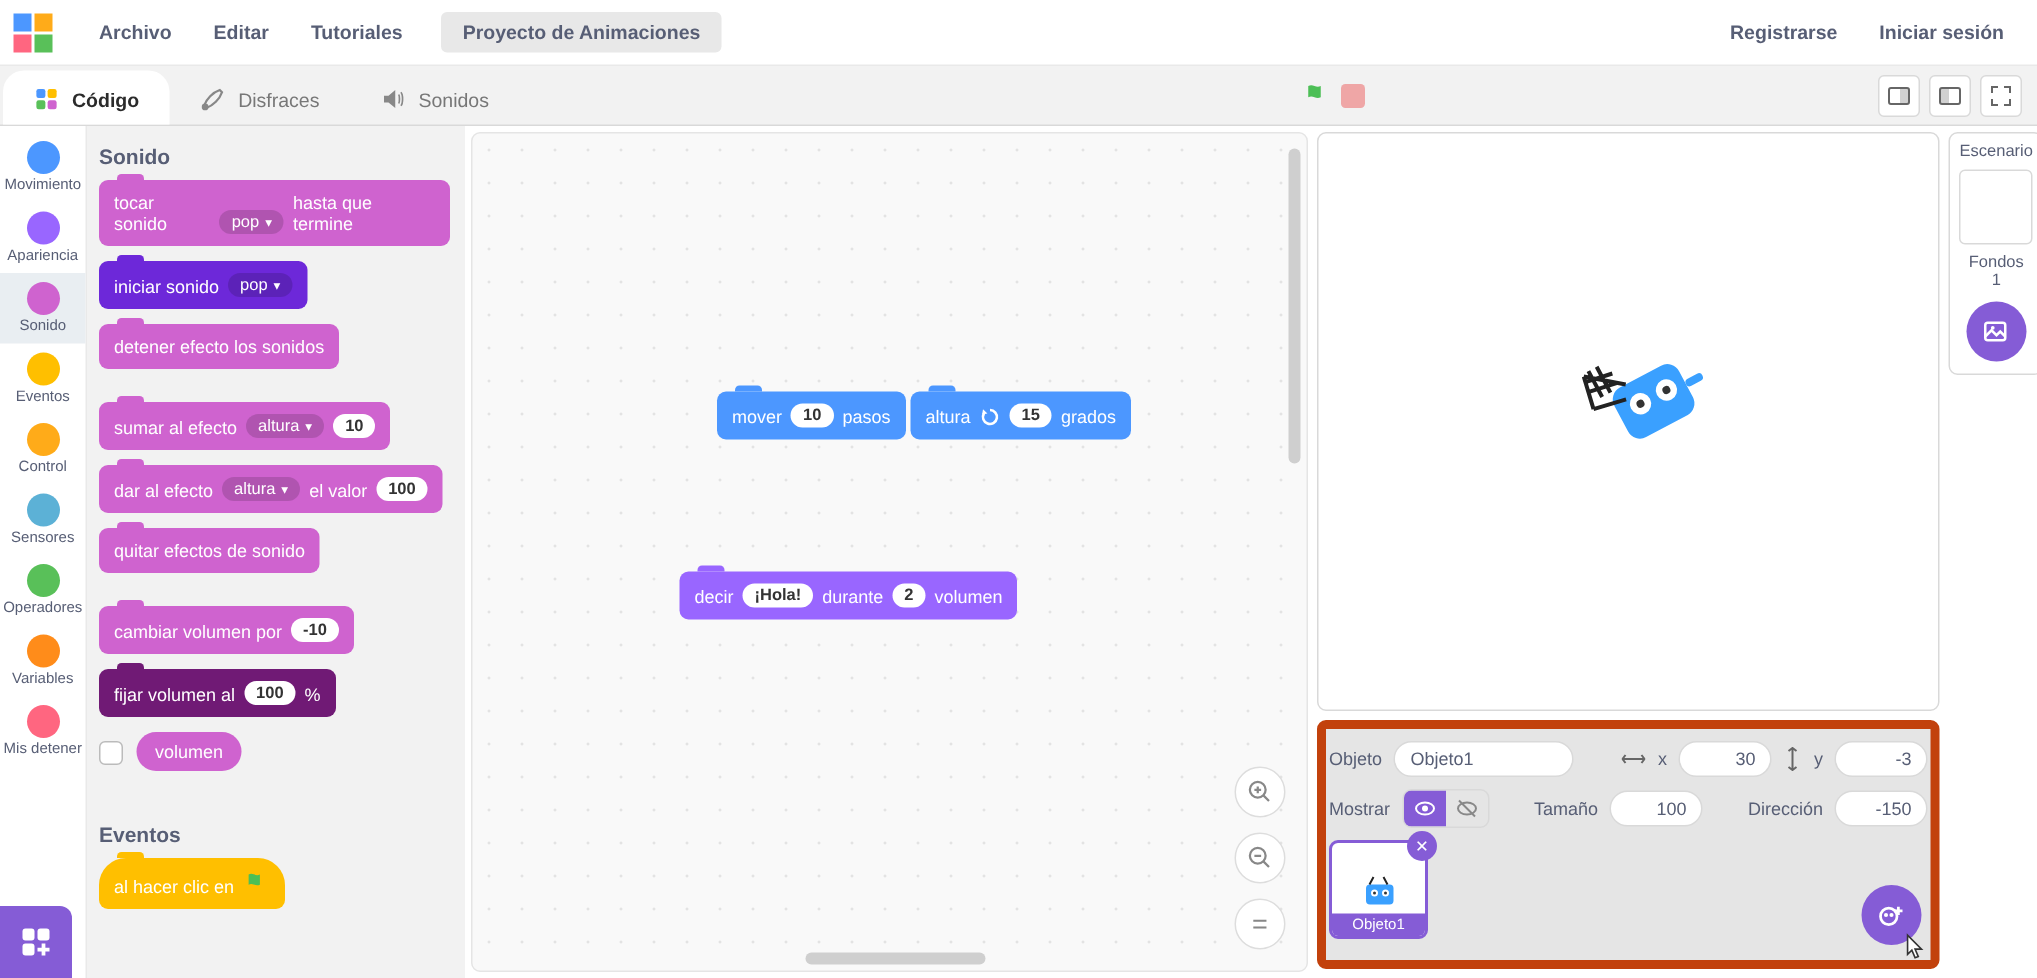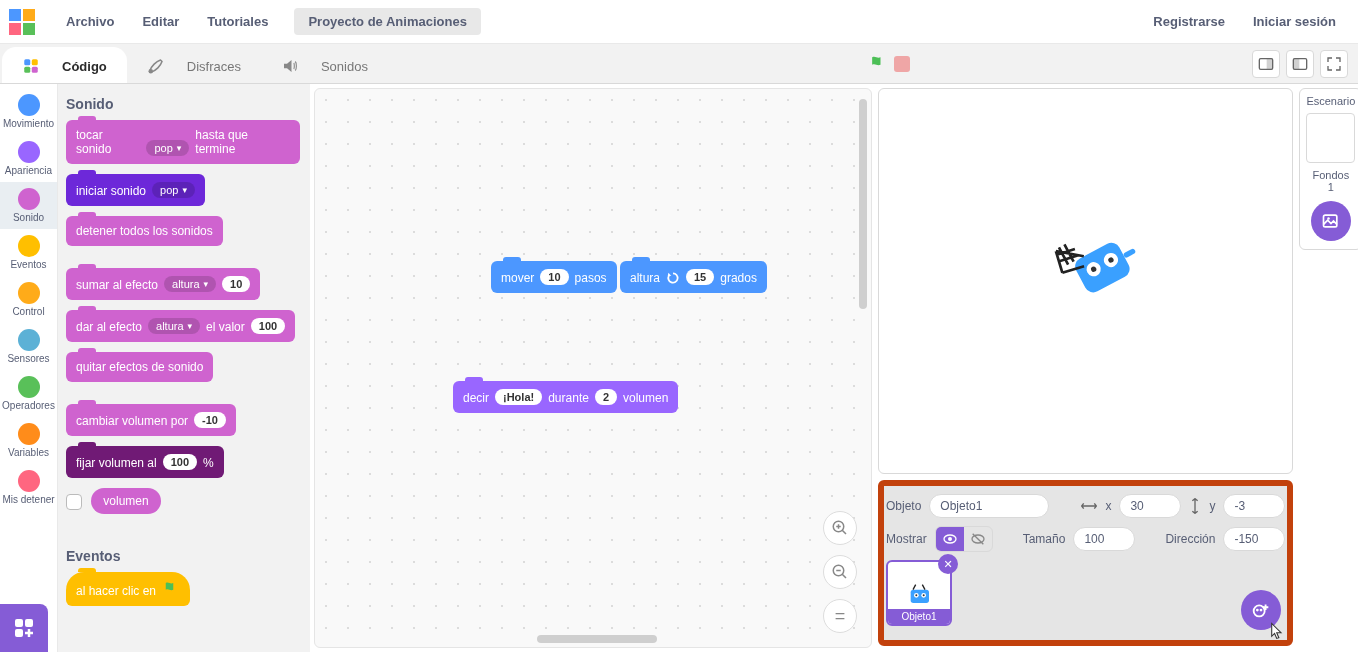--- a/index.html
+++ b/index.html
@@ -8,21 +8,21 @@
 
 .menubar { height: 44px; display: flex; align-items: center; padding: 0 8px; background: #fff; border-bottom: 1px solid #e9e9e9; }
 .logo { width: 28px; height: 28px; margin-right: 16px; display: flex; flex-wrap: wrap; }
 .logo div { width: 12px; height: 12px; margin: 1px; }
 .menu-item { padding: 8px 14px; font-size: 13px; font-weight: 600; cursor: pointer; }
 .project-title { margin-left: 12px; padding: 6px 14px; font-size: 13px; font-weight: 600; background: #e8e8e8; border-radius: 4px; color: #575e75; }
 .menubar .spacer { flex: 1; }
 
 
 .tabbar { height: 40px; display: flex; align-items: flex-end; padding: 0 0 0 2px; background: #f2f2f2; border-bottom: 1px solid #d9d9d9; }
-.tab { display: flex; align-items: center; gap: 22px; padding: 10px 20px 8px; font-size: 13px; border-radius: 14px 14px 0 0; cursor: pointer; color: #777; }
+.tab { display: flex; align-items: center; gap: 8px; padding: 10px 20px 8px; font-size: 13px; border-radius: 14px 14px 0 0; cursor: pointer; color: #777; }
 .tab.active { background: #fff; color: #2b2b2b; font-weight: 600; }
 .tab-icon { width: 18px; height: 18px; }
 .stage-controls { margin-left: auto; display: flex; align-items: center; gap: 6px; padding-right: 10px; height: 100%; }
 .flag { color: #4cbf56; font-size: 20px; cursor: pointer; }
 .stop { width: 16px; height: 16px; background: #ec5959; border-radius: 3px; cursor: pointer; }
 .stop.disabled { opacity: .5; }
 .stage-btn { width: 28px; height: 28px; display: flex; align-items: center; justify-content: center; border: 1px solid #d9d9d9; background: #fff; border-radius: 4px; cursor: pointer; }
 
 
 .main { display: flex; height: calc(652px - 44px - 40px); }
@@ -55,21 +55,21 @@
 
 
 .right-col { width: 482px; display: flex; gap: 6px; padding: 4px 6px 6px 2px; }
 .stage-area { flex: 1; display: flex; flex-direction: column; gap: 6px; }
 .stage { flex: 1; background: #fff; border: 1px solid #d9d9d9; border-radius: 6px; position: relative; overflow: hidden; }
 .sprite-on-stage { position: absolute; left: 52%; top: 46%; transform: translate(-50%, -50%) rotate(-28deg); }
 
 .sprite-panel { background: #e5e5e5; border: 6px solid #c2410c; border-radius: 6px; padding: 8px 2px; }
 .sp-row { display: flex; align-items: center; gap: 8px; margin-bottom: 8px; font-size: 12px; }
 .sp-label { color: #575e75; font-size: 12px; }
-.sp-input { background: #fff; border: 1px solid #d9d9d9; border-radius: 14px; padding: 4px 10px; font-size: 12px; width: 62px; text-align: left; color: #575e75; }
+.sp-input { background: #fff; border: 1px solid #d9d9d9; border-radius: 14px; padding: 4px 10px; font-size: 12px; width: 62px; text-align: right; color: #575e75; }
 .sp-input.wide { width: 120px; text-align: left; }
 .toggle-group { display: flex; border: 1px solid #d9d9d9; border-radius: 6px; overflow: hidden; }
 .toggle-group div { width: 28px; height: 24px; display: flex; align-items: center; justify-content: center; cursor: pointer; }
 .toggle-group .on { background: #855cd6; color: #fff; }
 
 .sprite-list { display: flex; gap: 8px; margin-top: 6px; position: relative; }
 .sprite-tile { width: 66px; height: 66px; border: 2px solid #855cd6; border-radius: 6px; display: flex; flex-direction: column; align-items: center; justify-content: center; position: relative; cursor: pointer; background: #fff; }
 .sprite-tile .del { position: absolute; top: -8px; right: -8px; width: 20px; height: 20px; background: #855cd6; border-radius: 50%; color: #fff; font-size: 11px; display: flex; align-items: center; justify-content: center; }
 .sprite-tile .name { position: absolute; bottom: 0; left: 0; right: 0; background: #855cd6; color: #fff; font-size: 10px; text-align: center; padding: 2px 0; border-radius: 0 0 4px 4px; }
 .fab { position: absolute; right: 4px; bottom: 2px; width: 40px; height: 40px; border-radius: 50%; background: #855cd6; color: #fff; display: flex; align-items: center; justify-content: center; cursor: pointer; font-size: 18px; }
@@ -207,21 +207,21 @@
         <span class="dd">pop</span>
         <span>hasta que termine</span>
       </div><br>
 
       <div class="block" style="background:#6d28d9">
         <span>iniciar sonido</span>
         <span class="dd">pop</span>
       </div><br>
 
       <div class="block" style="background:#cf63cf">
-        <span>detener todos los sonidos</span>
+        <span>detener efecto los sonidos</span>
       </div><br>
 
       <div style="height:12px"></div>
 
       <div class="block" style="background:#cf63cf">
         <span>sumar al efecto</span>
         <span class="dd">altura</span>
         <span class="pill">10</span>
       </div><br>
 
@@ -265,21 +265,21 @@
             <path d="M5 3v18M5 4c4-2 6 2 10 0v9c-4 2-6-2-10 0" fill="#4cbf56"></path>
           </svg>
       </div>
     </div>
   </div>
 
   <div class="workspace">
     <div class="workspace-dots"></div>
     <div class="ws-scrollbar-v"></div>
 
-    <div class="ws-block" style="left:176px; top:172px;">
+    <div class="ws-block" style="left:163px; top:172px;">
       <div class="block" style="background:#4c97ff; margin-bottom:0;">
         <span>mover</span>
         <span class="pill">10</span>
         <span>pasos</span>
       </div>
       <div class="block" style="background:#4c97ff">
         <span>altura</span>
         <svg width="14" height="14" viewBox="0 0 24 24">
             <path d="M12 4a8 8 0 1 1-7 4" fill="none" stroke="#fff" stroke-width="3"></path>
             <path d="M4 3l-1 6 6-1z" fill="#fff"></path>

